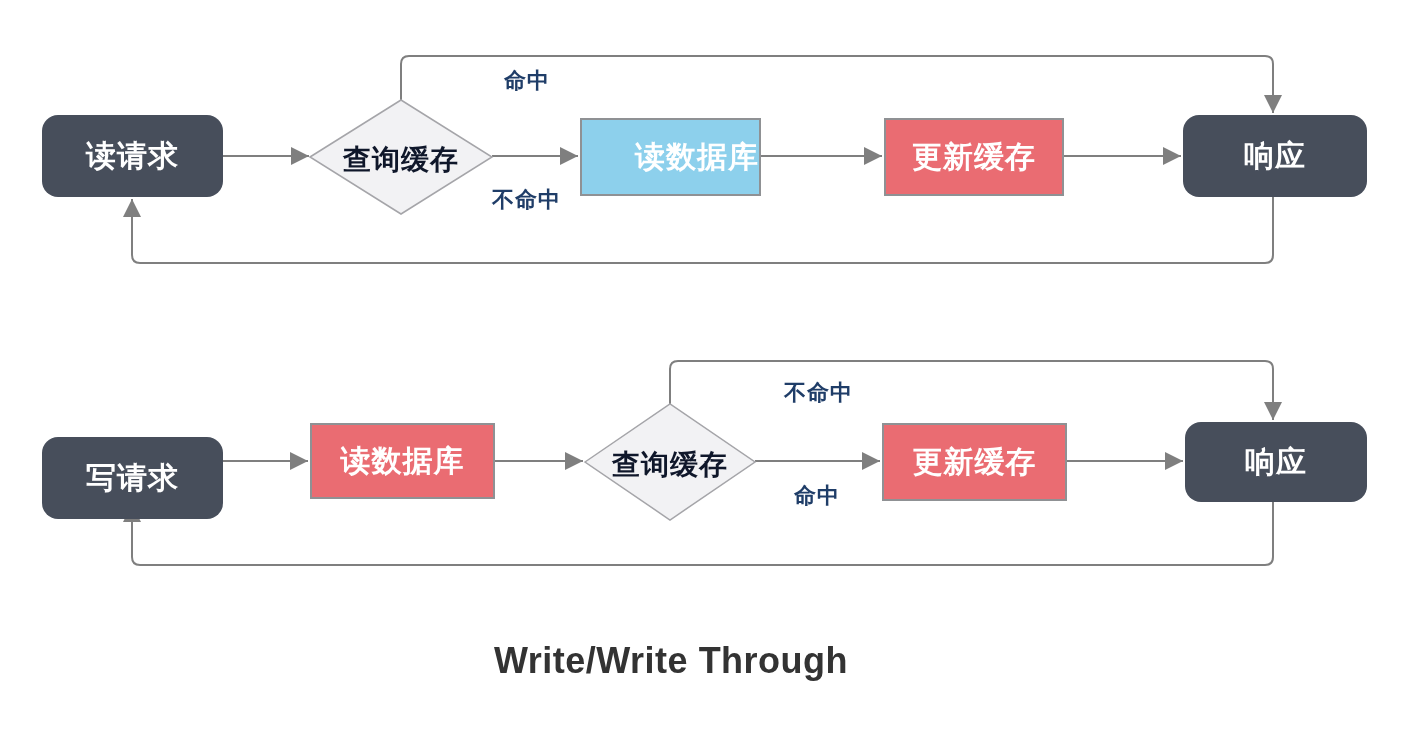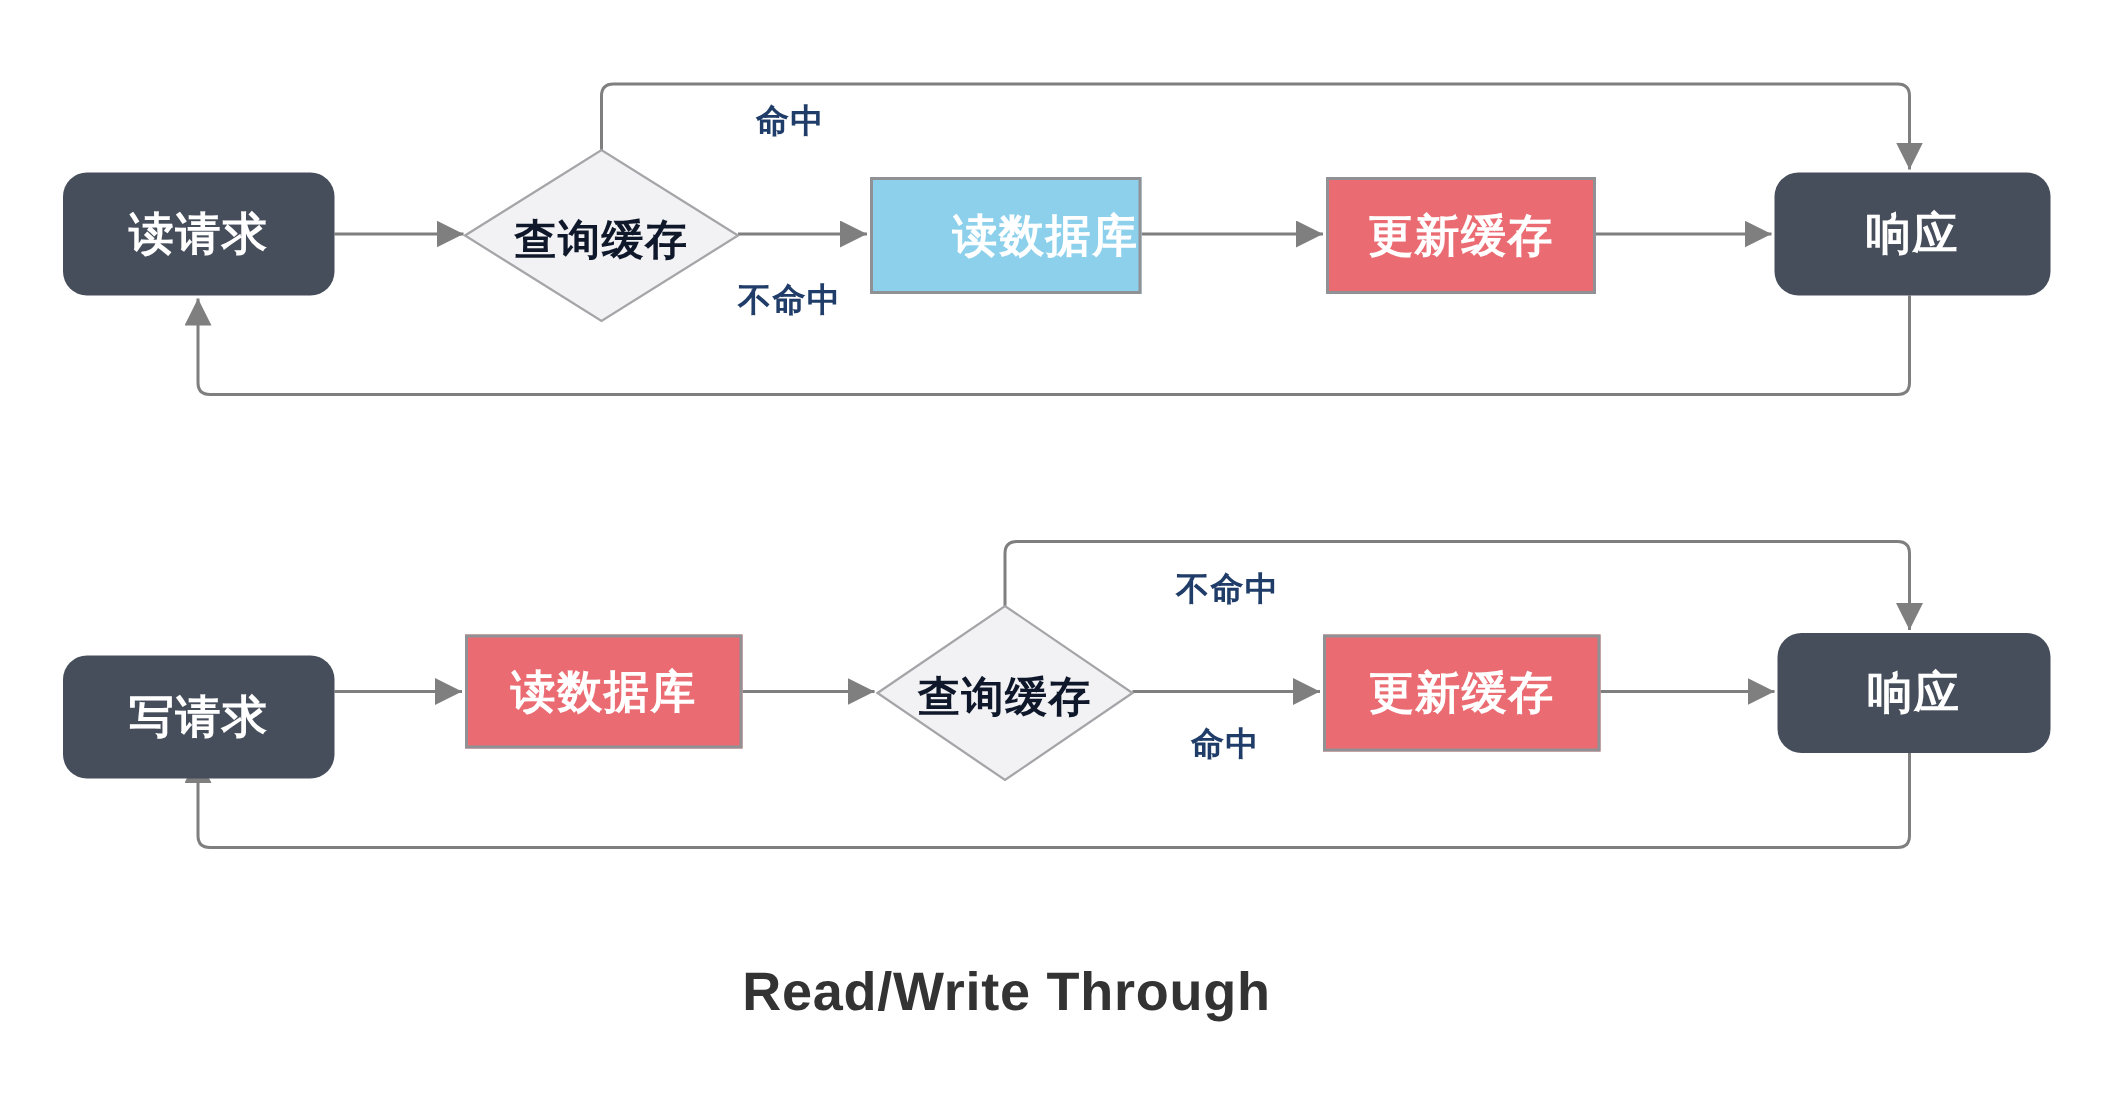--- a/index.html
+++ b/index.html
@@ -145,15 +145,15 @@
   <div class="diamond-label l-write-check-cache">查询缓存</div>
   <div class="node process red n-write-update-cache">
     <span>更新缓存</span>
   </div>
   <div class="node terminator n-write-response">
     <span>响应</span>
   </div>
   <div class="edge-label l-write-miss">不命中</div>
   <div class="edge-label l-write-hit">命中</div>
 
-  <div class="diagram-title">Read/Write Through</div>
+  <div class="diagram-title">Write/Write Through</div>
 
 </div>
 
 </body></html>

